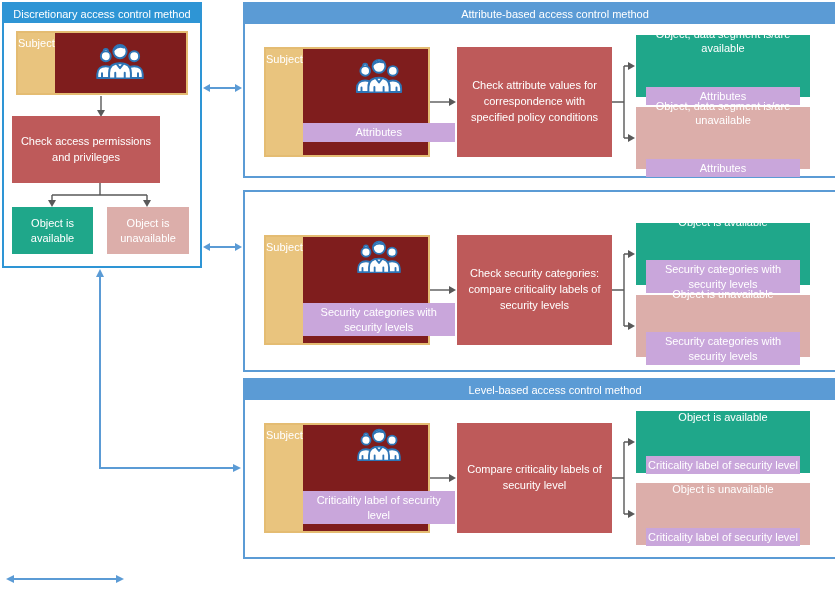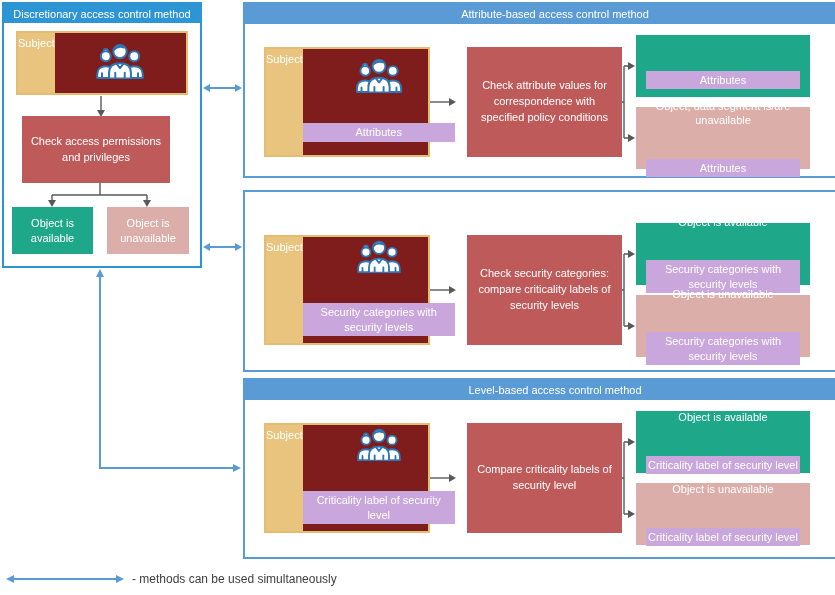--- a/index.html
+++ b/index.html
@@ -33,21 +33,21 @@
     flex:1;display:flex;flex-direction:column;align-items:center;justify-content:center;gap:2px;
     padding-bottom:4px;
   }
   .tag{
     background:var(--purple,#C9A6DB);color:#fff;font-size:11px;line-height:1.3;
     text-align:center;width:152px;padding:2px 2px;box-sizing:border-box;flex:0 0 auto;margin-top:28px;
   }
   .check-box{
     position:absolute;background:var(--red,#BE5A5A);color:#fff;font-size:11px;line-height:1.45;
     display:flex;align-items:center;justify-content:center;text-align:center;
-    box-sizing:border-box;padding:20px 5px;margin-left:10px;
+    box-sizing:border-box;padding:20px 5px;
   }
   .outcome{
     position:absolute;display:flex;flex-direction:column;align-items:center;justify-content:center;
     gap:3px;box-sizing:border-box;padding:4px 6px;
   }
   .outcome.green,.out.green{background:var(--green,#1FA78A);}
   .outcome.pink,.out.pink{background:var(--pink,#DCAEAA);}
   .outcome-title{color:#fff;font-size:11px;line-height:1.3;text-align:center;}
   .out{
     position:absolute;color:#fff;font-size:11px;line-height:1.35;
@@ -179,20 +179,21 @@
           <path d="M20.6 7.2 q4-4.5 10.5-2.5"></path>
           <path class="fillw" d="M15.5 37.5 v-6 c0-7 5-10 11.5-10 s11.5 3 11.5 10 v6 z"></path>
           <path d="M22 37.5 v-6 M32 37.5 v-6"></path>
           <path d="M23.5 22 l3.5 4.5 3.5-4.5"></path>
         </svg>
         <div class="tag">Attributes</div>
       </div>
     </div>
     <div class="check-box p-check">Check attribute values for correspondence with specified policy conditions</div>
     <div class="outcome green p-green">
+      <div class="outcome-title">Object, data segment is/are available</div>
       <div class="tag">Attributes</div>
     </div>
     <div class="outcome pink p-pink">
       <div class="outcome-title">Object, data segment is/are unavailable</div>
       <div class="tag">Attributes</div>
     </div>
   </section>
 
   <section class="panel" style="top:190px;height:182px;">
     <svg class="overlay" width="586" height="178">
@@ -280,16 +281,15 @@
       <div class="tag">Criticality label of security level</div>
     </div>
   </section>
 
   <div class="legend">
     <svg width="122" height="14" viewBox="0 0 122 14">
       <line class="blue-line" x1="9" y1="7" x2="113" y2="7"></line>
       <polygon class="blue-head" points="10,3 2,7 10,11"></polygon>
       <polygon class="blue-head" points="112,3 120,7 112,11"></polygon>
     </svg>
-    <span class="legend-text">- methods can be used simultaneously</span>
   </div>
 
 </div>
 
 </body></html>

